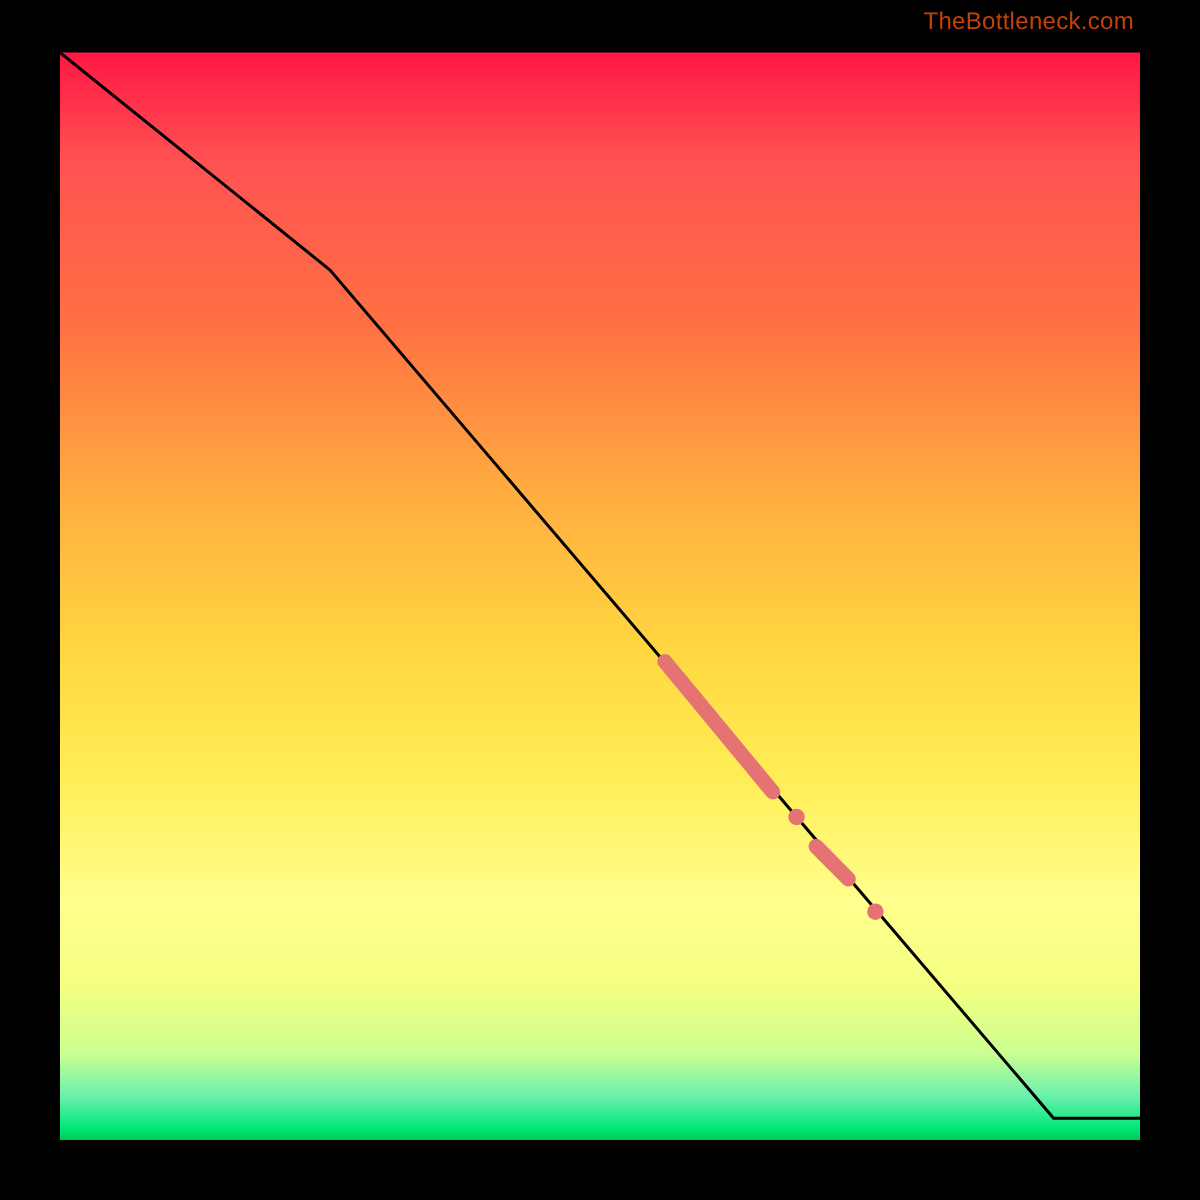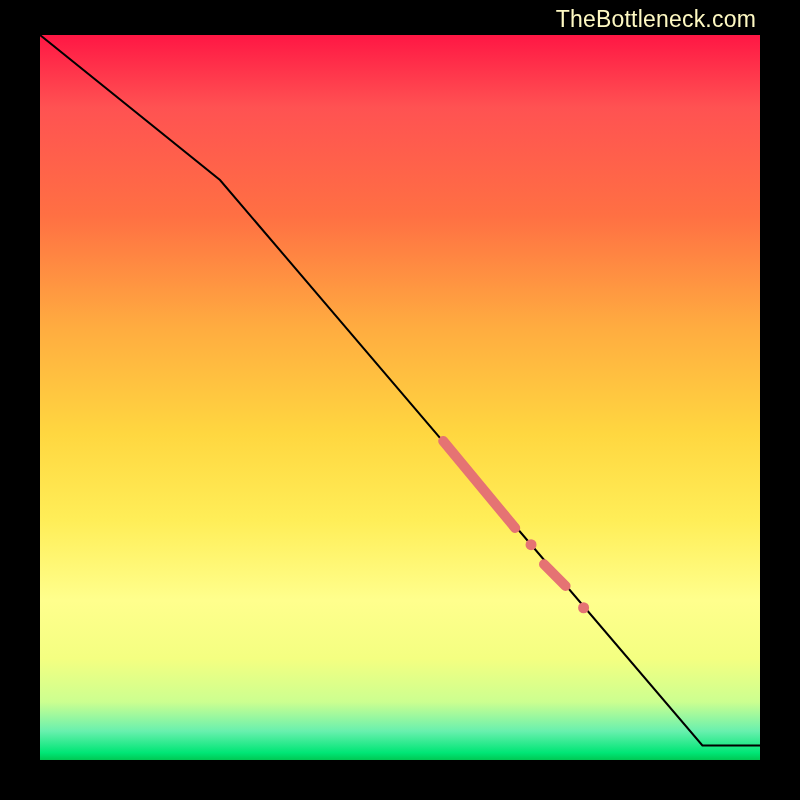--- a/index.html
+++ b/index.html
@@ -35,22 +35,22 @@
       #ccff90 92%,
       #69f0ae 96%,
       #00e676 99%,
       #00c853 100%
     );
   }
   .watermark {
     position: absolute;
     top: 6px;
     right: 44px;
-    color: #fef9c3;
-    font-size: 23px;
+    color: #c2410c;
+    font-size: 16px;
     font-weight: 400;
     letter-spacing: 0.2px;
   }
   svg.overlay {
     position: absolute;
     left: 40px;
     top: 35px;
     width: 720px;
     height: 725px;
   }

